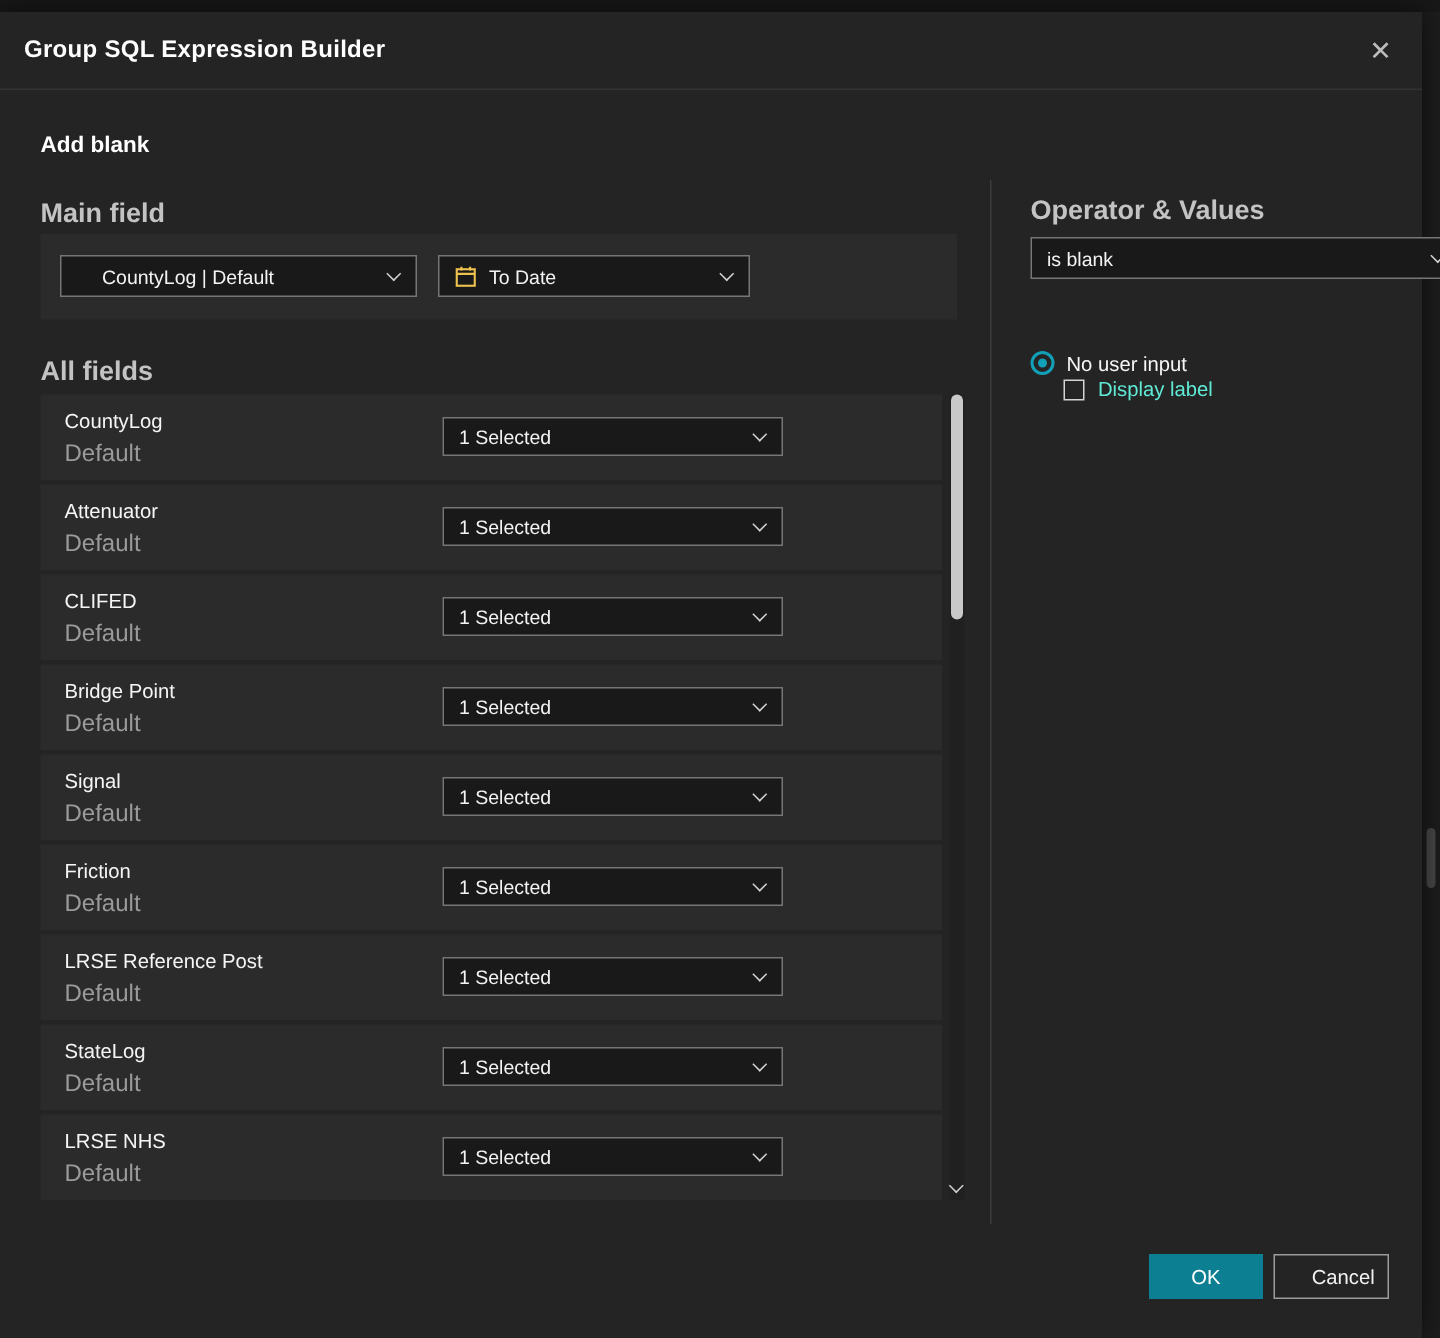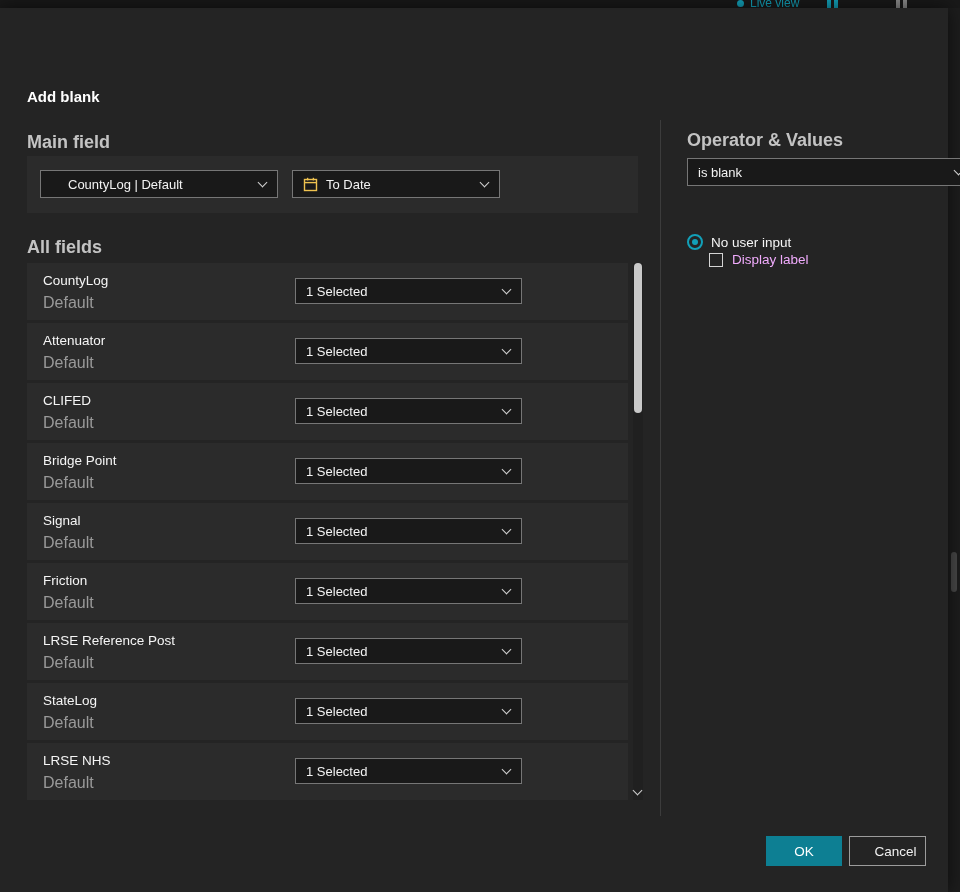--- a/index.html
+++ b/index.html
@@ -74,53 +74,43 @@
 
   
   .dd-operator{position:absolute;left:687px;top:150px;width:287px;}
   .radio-row{position:absolute;left:687px;top:226px;display:flex;align-items:center;cursor:pointer;}
   .radio{width:16px;height:16px;border-radius:50%;border:2px solid var(--accent);
     display:flex;align-items:center;justify-content:center;margin-right:8px;background:transparent;}
   .radio .dot{width:6px;height:6px;border-radius:50%;background:var(--accent);}
   .radio-row .r-label{color:#f5f5f5;font-size:13.5px;}
   .check-row{position:absolute;left:709px;top:244px;display:flex;align-items:center;cursor:pointer;}
   .checkbox{width:14px;height:14px;border:1.5px solid #d4d4d4;background:transparent;margin-right:9px;}
-  .check-row .c-label{color:#f0abfc;font-size:13.5px;}
+  .check-row .c-label{color:#5eead4;font-size:13.5px;}
 
   
   .btn{position:absolute;height:30px;display:flex;align-items:center;justify-content:center;
     font-size:13.5px;cursor:pointer;}
   .btn-ok{left:766px;top:828px;width:76px;background:var(--ok);color:#fff;border:1px solid var(--ok);}
   .btn-cancel{left:849px;top:828px;width:77px;background:transparent;color:#f0f0f0;border:1px solid #9c9c9c;padding-left:16px;}
 </style>
 </head>
 <body>
 
 <div class="stage">
 
-  <div class="backdrop-top">
-    <div class="strip">
-      <span class="live-dot"></span>
-      <span class="live-label">Live view</span>
-      <span class="bar-icon">
-          <i></i>
-          <i></i>
-        </span>
-      <span class="bar-icon gray" style="margin-left:58px;">
-          <i></i>
-          <i></i>
-        </span>
-    </div>
-  </div>
   <div class="backdrop-right">
     <div class="bthumb"></div>
   </div>
 
   <div class="dialog">
 
+    <div class="dlg-header">
+      <span class="dlg-title">Group SQL Expression Builder</span>
+      <span class="dlg-close">✕</span>
+    </div>
 
     <div class="section-title">Add blank</div>
 
     <div class="field-label lbl-main">Main field</div>
 
     <div class="main-panel">
       <div class="dd dd-mainfield">
         <span class="dd-text">CountyLog | Default</span>
         <span class="chev"></span>
       </div>

